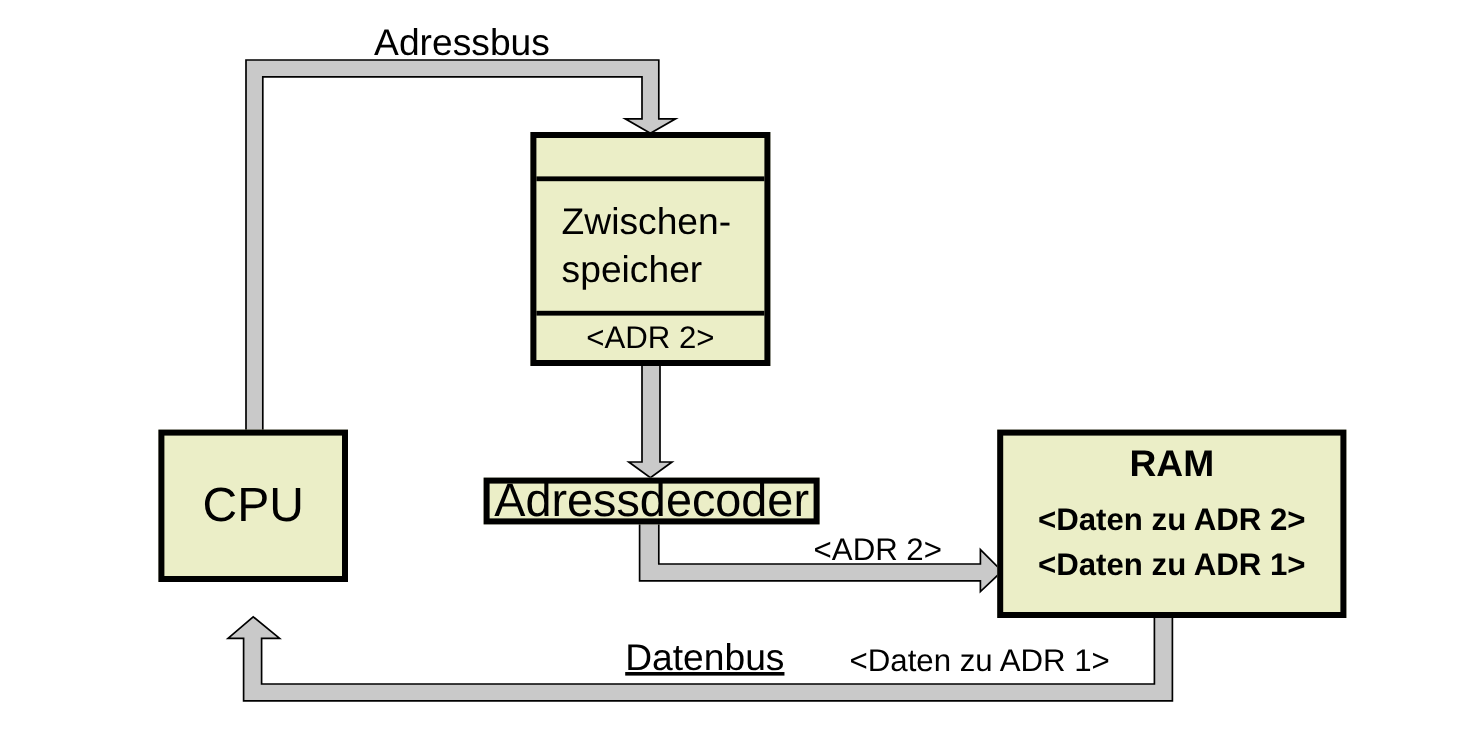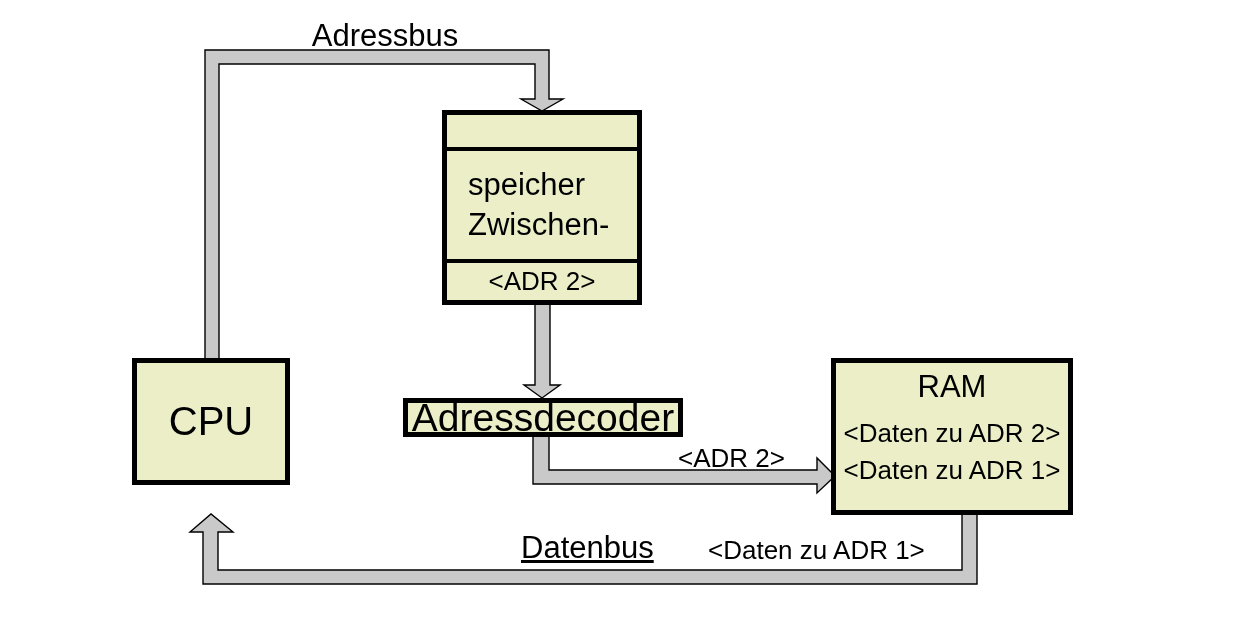--- a/index.html
+++ b/index.html
@@ -43,22 +43,23 @@
   .zw-slot {
     height: 37px; display: flex; align-items: center; justify-content: center;
     font-size: 26px;
   }
   .box-decoder {
     left: 403px; top: 398px; width: 280px; height: 39px;
     display: flex; align-items: center; justify-content: center;
     font-size: 39px;
   }
   .box-ram {
-    left: 831px; top: 358px; width: 242px; height: 157px;
+    left: 831px; top: 358px; width: 291px; height: 157px;
     text-align: center;
+    font-weight: bold;
   }
   .ram-title { font-size: 31px; line-height: 36px; margin-top: 6px; }
   .ram-rows  { font-size: 26px; line-height: 37px; margin-top: 10px; }
   .lbl { position: absolute; white-space: nowrap; }
   .lbl-adressbus { left: 305px; top: 19px; width: 160px; text-align: center;
                    font-size: 31px; line-height: 34px; }
   .lbl-datenbus  { left: 521px; top: 531px; font-size: 31px; line-height: 34px; text-decoration: underline; }
   .lbl-daten1    { left: 708px; top: 536px; font-size: 26px; line-height: 29px; }
   .lbl-adr2      { left: 678px; top: 444px; font-size: 26px; line-height: 29px; }
 </style>
@@ -78,22 +79,22 @@
     <path d="M 962 512 L 962 570 L 218 570 L 218 532 L 233 532 L 211 514 L 190 532 L 203 532 L 203 584 L 977 584 L 977 512 Z"></path>
   </svg>
 
   <div class="box box-cpu">
     <span>CPU</span>
   </div>
 
   <div class="box box-zw">
     <div class="zw-top"></div>
     <div class="zw-mid">
+      <div>Zwischen-</div>
       <div>speicher</div>
-      <div>Zwischen-</div>
     </div>
     <div class="zw-slot">&lt;ADR 2&gt;</div>
   </div>
 
   <div class="box box-decoder">
     <span>Adressdecoder</span>
   </div>
 
   <div class="box box-ram">
     <div class="ram-title">RAM</div>

